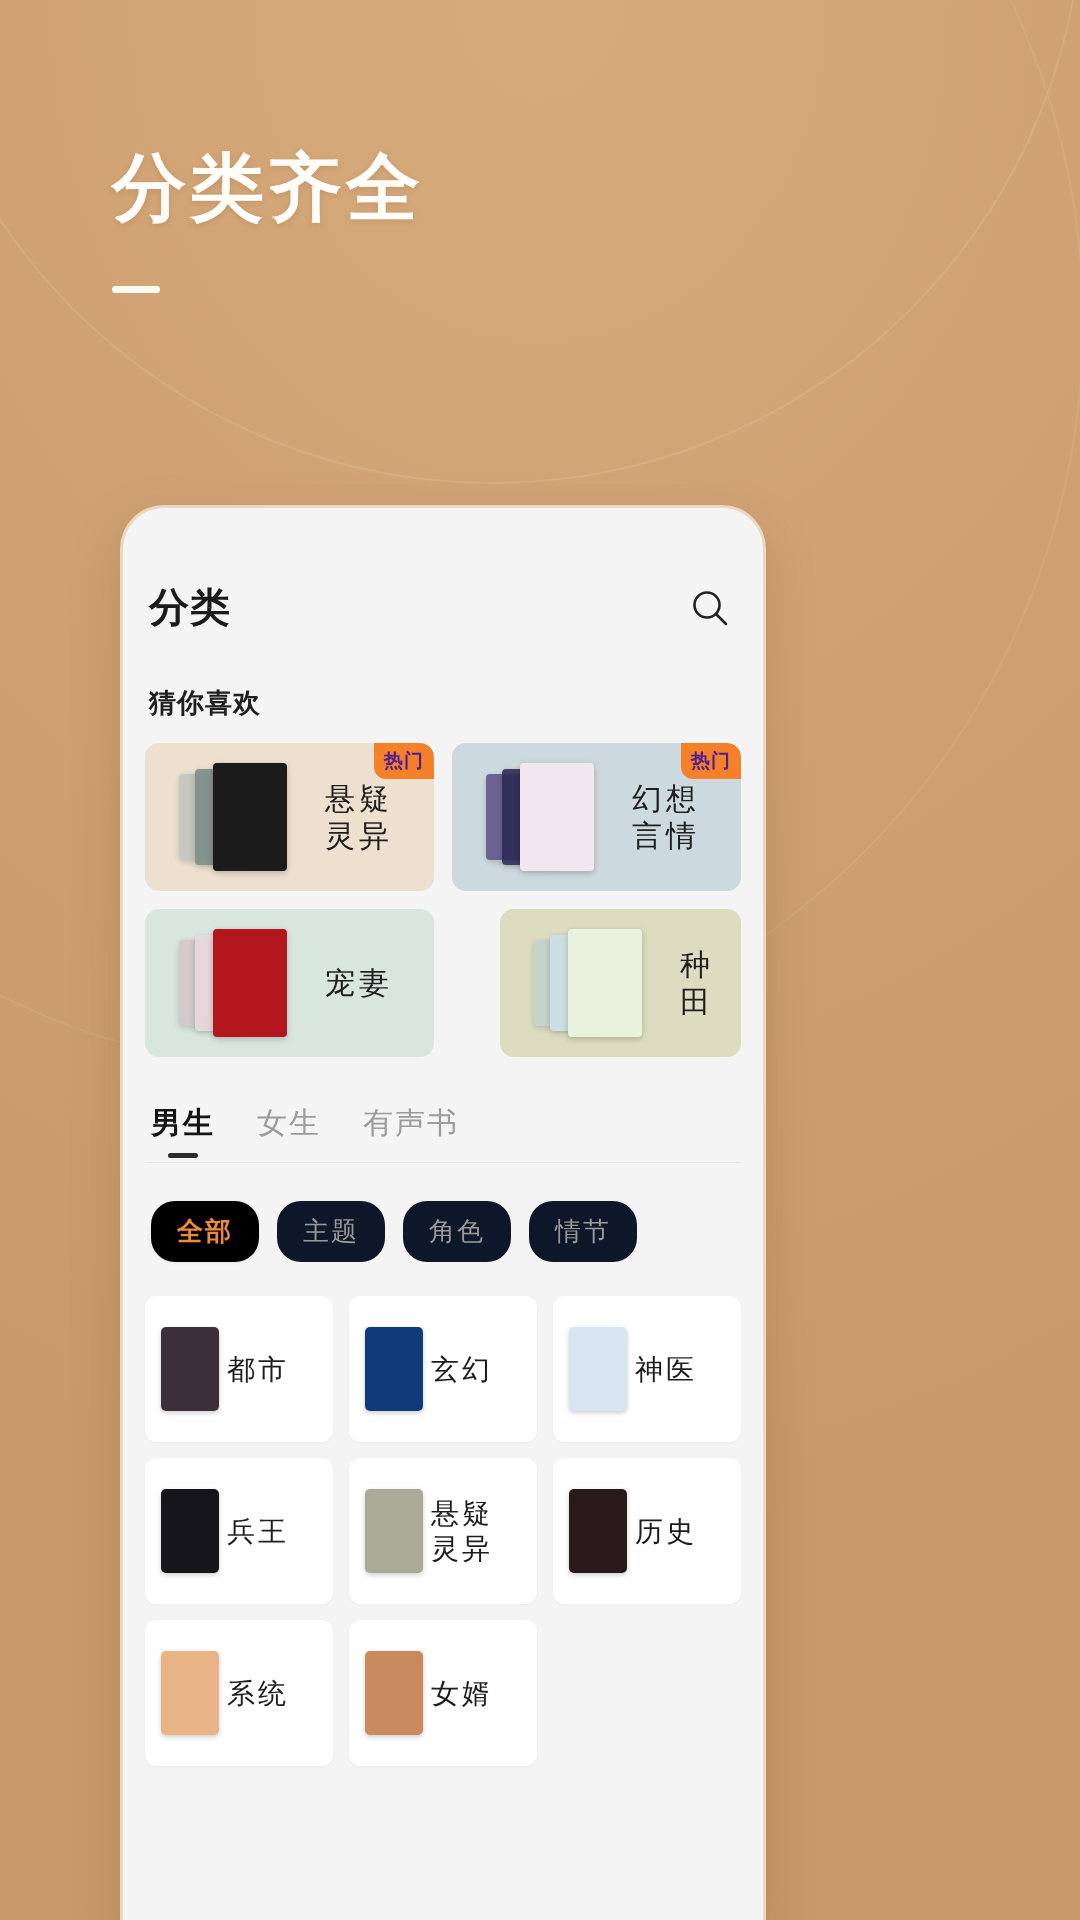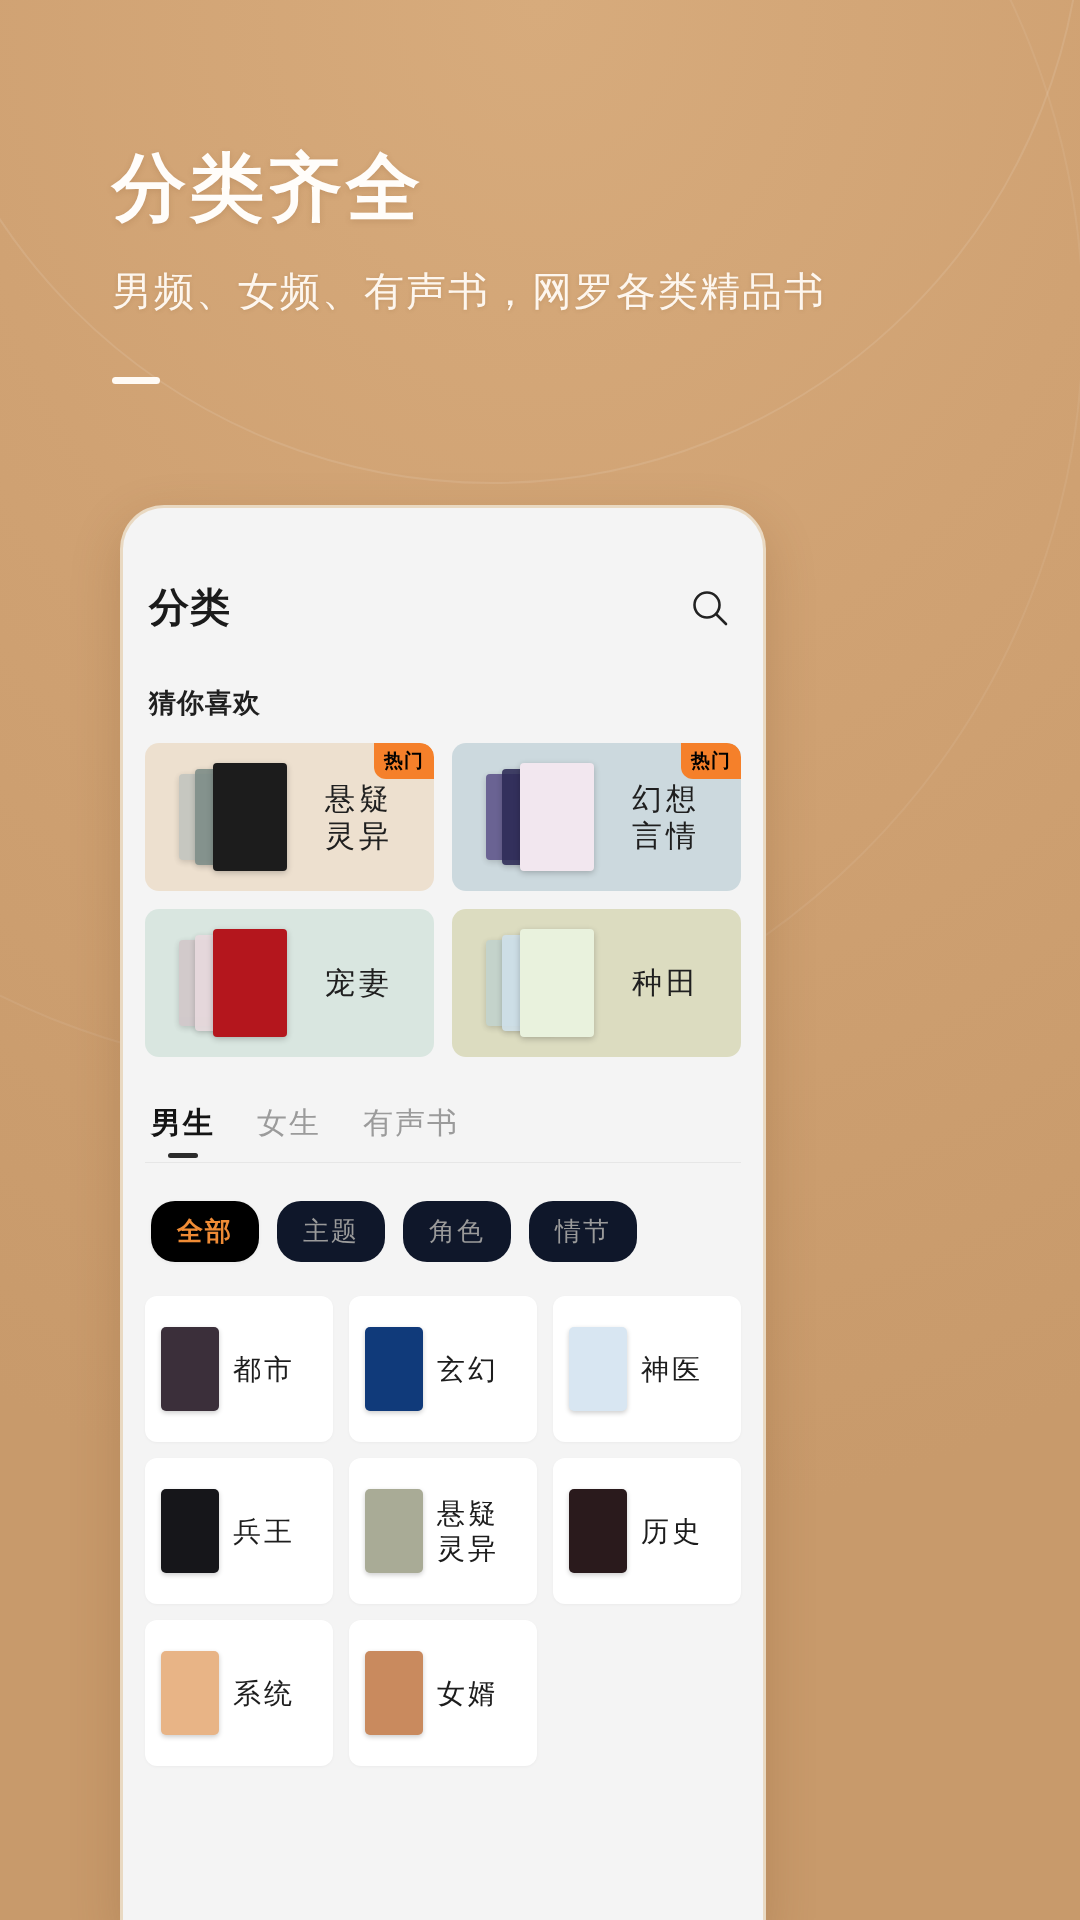--- a/index.html
+++ b/index.html
@@ -84,21 +84,21 @@
   .cv.back2{width:46px;height:86px;left:18px;opacity:.75;}
   .cv.back1{width:54px;height:96px;left:34px;opacity:.88;}
   .cv.front{width:74px;height:108px;left:52px;}
 
   .rec-label{
     font-size:30px;color:#1f1f1f;line-height:1.25;letter-spacing:4px;
     margin-left:14px;font-weight:400;
   }
   .badge-hot{
     position:absolute;top:0;right:0;
-    background:#f5802a;color:#000000;font-size:19px;font-weight:700;
+    background:#f5802a;color:#4c1d95;font-size:19px;font-weight:700;
     padding:5px 10px;border-radius:0 14px 0 12px;letter-spacing:1px;
   }
 
   
   .tabs-wrap{
     margin-top:46px;border-bottom:1px solid #e6e6e6;
     display:flex;align-items:flex-end;gap:42px;padding:0 6px;text-align:center;
   }
   .tab{
     position:relative;padding-bottom:18px;font-size:30px;color:#9b9b9b;letter-spacing:2px;
@@ -125,33 +125,32 @@
   .cat-card{
     background:#fff;border-radius:12px;height:146px;
     display:flex;align-items:center;padding-left:16px;
     box-shadow:0 1px 3px rgba(0,0,0,.04);
   }
   .cat-cover{
     width:58px;height:84px;border-radius:5px;flex:none;
     background-size:cover;box-shadow:0 2px 5px rgba(0,0,0,.2);
   }
   .cat-label{
-    margin-left:14px;font-size:28px;color:#1d1d1d;line-height:1.25;letter-spacing:3px;
+    margin-left:8px;font-size:28px;color:#1d1d1d;line-height:1.25;letter-spacing:3px;
   }
 </style>
 </head>
 <body>
 
 <div class="bg"></div>
 <div class="arc arc1"></div>
 <div class="arc arc2"></div>
 
 <div class="hero">
   <div class="hero-title">分类齐全</div>
-  <div class="hero-sub">男频、女频、有声书，网罗各类精品书</div>
   <div class="hero-dash"></div>
 </div>
 
 <div class="phone">
   <div class="phone-inner">
 
     <div class="app-header">
       <div class="app-title">分类</div>
       <div class="search-btn">
         <svg width="42" height="42" viewBox="0 0 42 42" fill="none">
@@ -191,21 +190,21 @@
         <div class="rec-card" style="background: rgb(217, 230, 224);">
           <div class="rec-covers">
             <div class="cv back2" style="background: rgb(207, 192, 196);"></div>
             <div class="cv back1" style="background: rgb(231, 217, 221);"></div>
             <div class="cv front" style="background: rgb(180, 22, 29);"></div>
           </div>
           <div class="rec-label">
             <div>宠妻</div>
           </div>
         </div>
-        <div class="rec-card" style="background: rgb(220, 220, 192);">
+        <div class="rec-card" style="background: rgb(220, 220, 192); margin-left: 48px;">
           <div class="rec-covers">
             <div class="cv back2" style="background: rgb(188, 208, 207);"></div>
             <div class="cv back1" style="background: rgb(207, 224, 234);"></div>
             <div class="cv front" style="background: rgb(233, 242, 221);"></div>
           </div>
           <div class="rec-label">
             <div>种田</div>
           </div>
         </div>
       </div>

